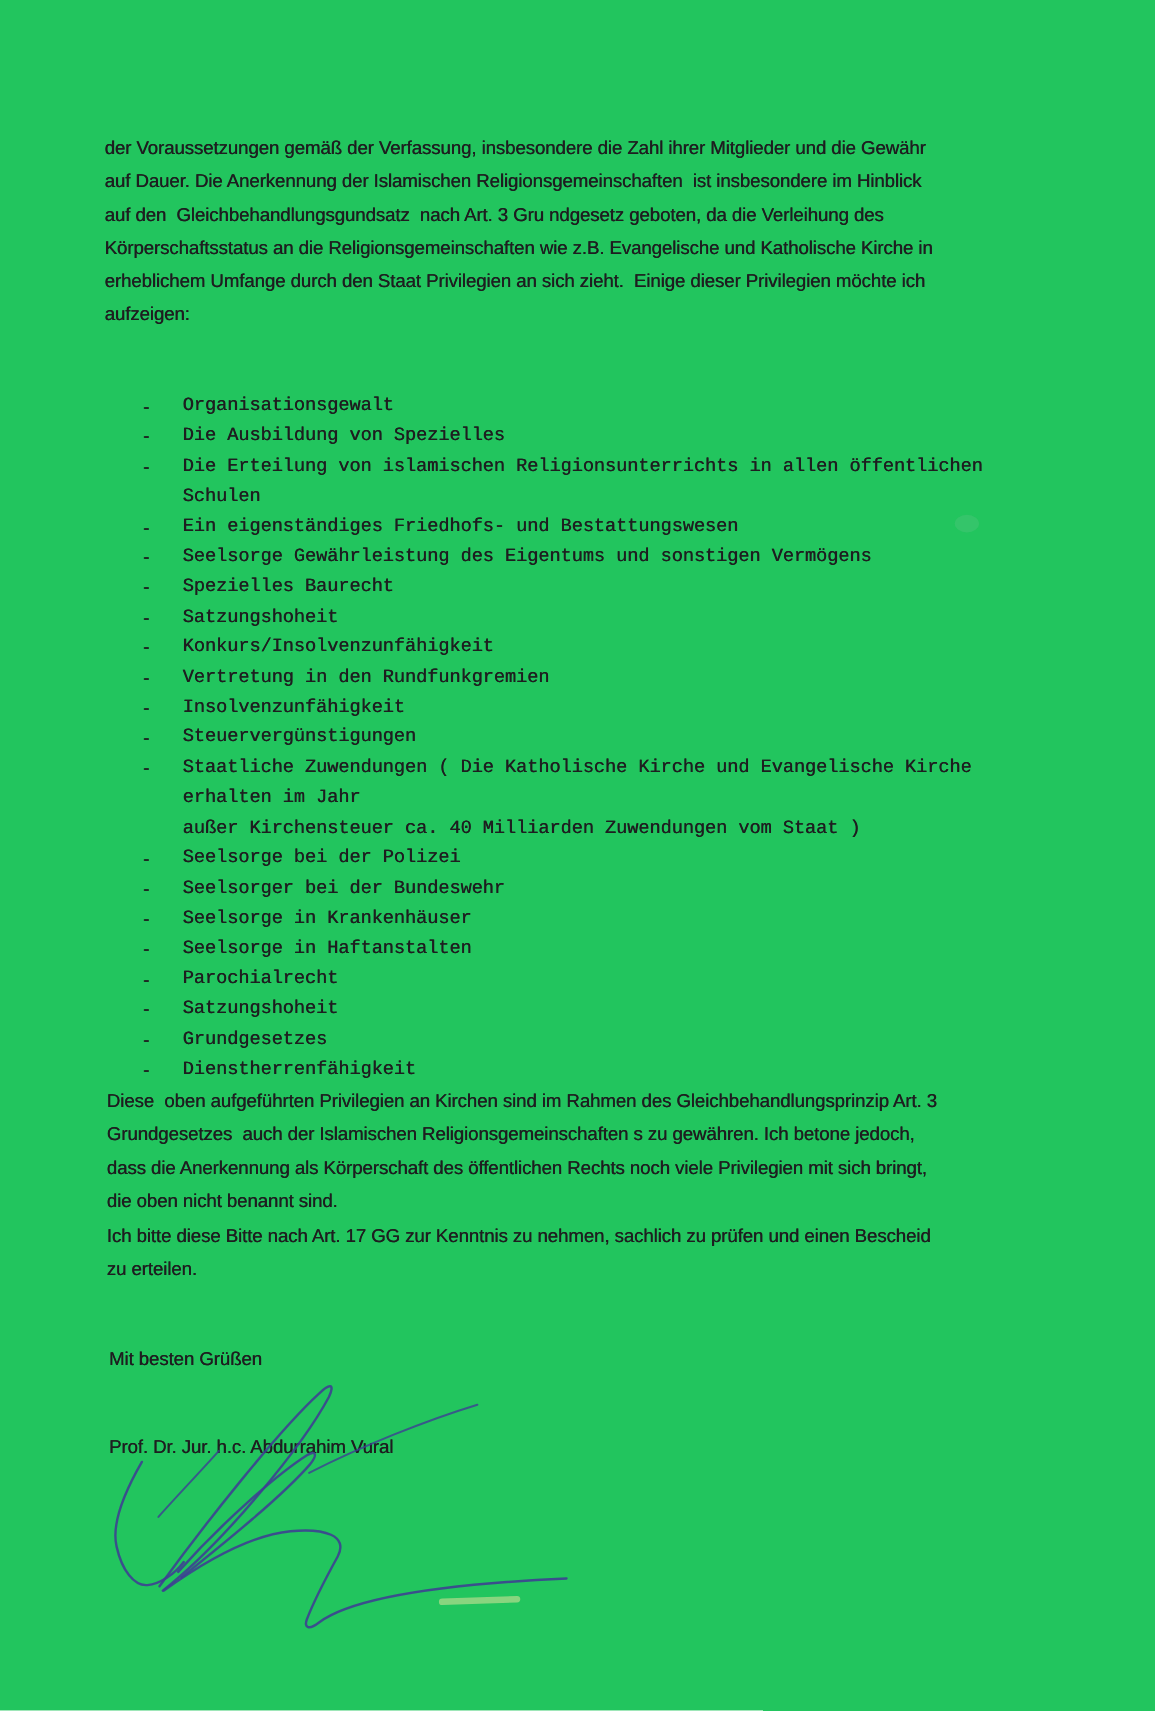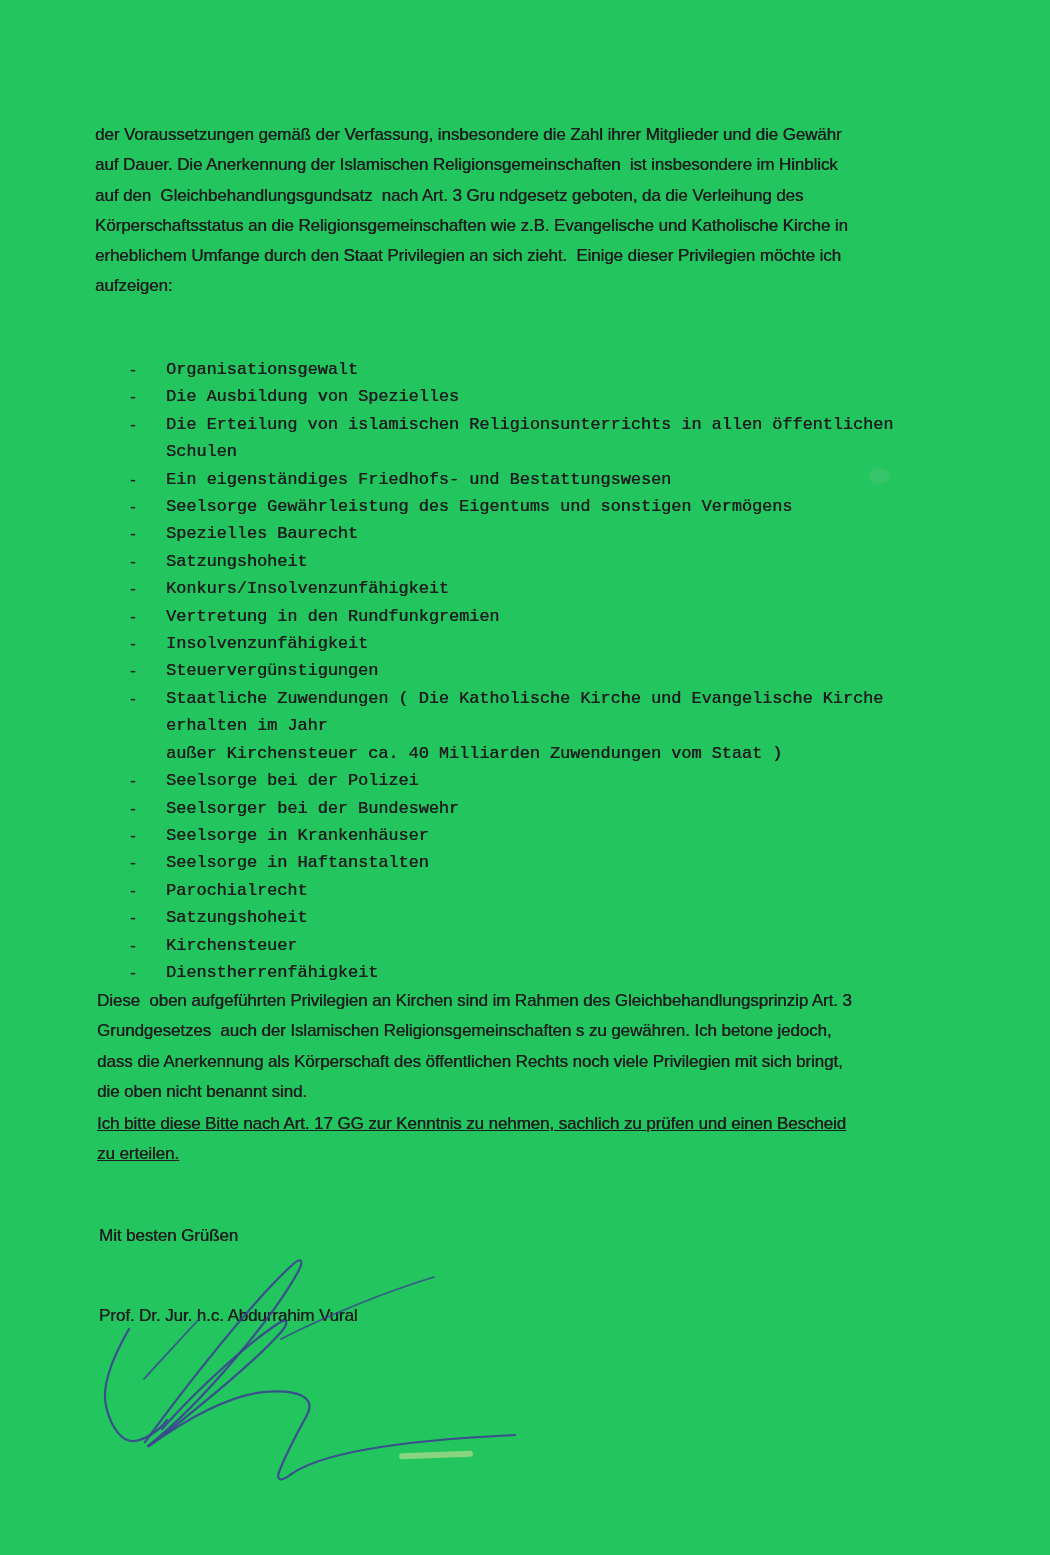--- a/index.html
+++ b/index.html
@@ -20,21 +20,21 @@
     position: absolute;
     margin: 0;
     font-size: 17px;
     line-height: 30.3px;
     white-space: pre-wrap;
     letter-spacing: -0.1px;
     text-shadow: 0.35px 0 0 currentColor;
   }
   .intro       { top: 120px;  left: 95px;  width: 900px; }
   .closing-1   { top: 986px;  left: 97px;  width: 900px; }
-  .closing-2   { top: 1109px; left: 97px;  width: 900px; text-decoration: underline; }
+  .closing-2   { top: 1109px; left: 97px;  width: 900px; }
   .salutation  { top: 1221px; left: 99px;  width: 500px; }
   .signer-name { top: 1301px; left: 99px;  width: 500px; }
 
   .privilege-list {
     position: absolute;
     top: 356px;
     left: 130px;
     width: 830px;
     margin: 0;
     padding: 0;
@@ -180,21 +180,21 @@
     <li>
         <span class="dash">-</span>
         <span class="txt">Parochialrecht</span>
       </li>
     <li>
         <span class="dash">-</span>
         <span class="txt">Satzungshoheit</span>
       </li>
     <li>
         <span class="dash">-</span>
-        <span class="txt">Kirchensteuer</span>
+        <span class="txt">Grundgesetzes</span>
       </li>
     <li>
         <span class="dash">-</span>
         <span class="txt">Dienstherrenfähigkeit</span>
       </li>
   </ul>
 
   <p class="para closing-1">Diese  oben aufgeführten Privilegien an Kirchen sind im Rahmen des Gleichbehandlungsprinzip Art. 3
 Grundgesetzes  auch der Islamischen Religionsgemeinschaften s zu gewähren. Ich betone jedoch,
 dass die Anerkennung als Körperschaft des öffentlichen Rechts noch viele Privilegien mit sich bringt,

